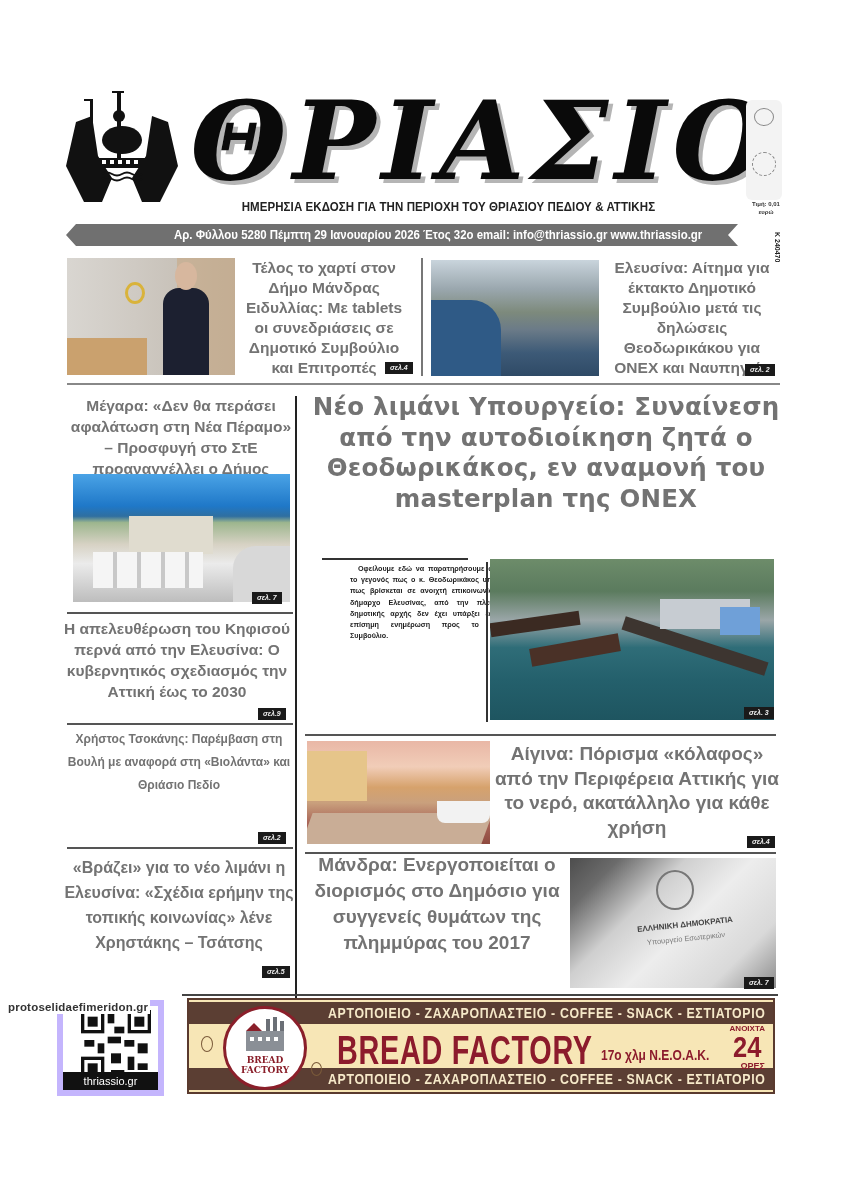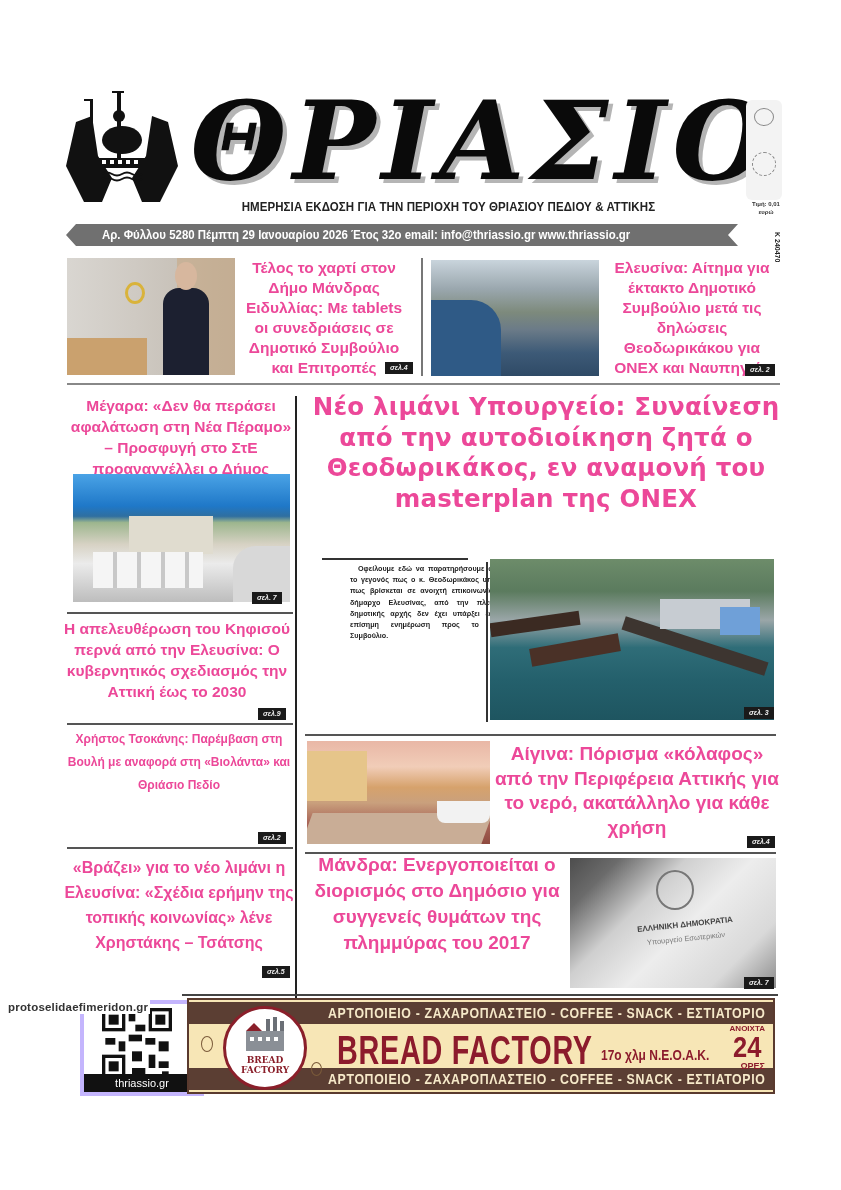--- a/index.html
+++ b/index.html
@@ -9,48 +9,48 @@
   
   .logo { left: 62px; top: 86px; width: 120px; height: 120px; }
   .title { left: 196px; top: 86px; width: 545px; height: 110px; font-family: "DejaVu Serif", serif; font-weight: bold; font-style: italic; font-size: 108px; line-height: 110px; letter-spacing: 6px; color: #0a0a0a; text-shadow: 4px 4px 0 #b5b5b5; text-align: center; transform: scaleX(1.02); }
   .subtitle { left: 200px; top: 200px; width: 540px; font-size: 12.5px; font-weight: bold; text-align: center; letter-spacing: 0.1px; color: #222; transform: scaleX(0.92); transform-origin: left; }
   .stamp { left: 746px; top: 100px; width: 36px; height: 100px; border-radius: 6px; background: #f3f3f3; }
   .stamp .circ1 { position:absolute; left:8px; top:8px; width:18px; height:16px; border-radius:50%; border:1px solid #888; }
   .stamp .circ2 { position:absolute; left:6px; top:52px; width:22px; height:22px; border-radius:50%; border:1px dashed #888; }
   .price { left: 744px; top: 200px; width: 44px; text-align: center; font-size: 6px; line-height: 8px; color: #333; font-weight: bold; }
   .kcode { left: 774px; top: 232px; font-size: 7px; font-weight: bold; color: #222; writing-mode: vertical-rl; }
 
-  .issue-bar { left: 66px; top: 224px; width: 672px; height: 22px; background: #707070; color: #fff; font-size: 13px; font-weight: bold; line-height: 22px; text-align: left; clip-path: polygon(0 50%, 10px 0, 100% 0, calc(100% - 10px) 50%, 100% 100%, 10px 100%); }
+  .issue-bar { left: 66px; top: 224px; width: 672px; height: 22px; background: #707070; color: #fff; font-size: 13px; font-weight: bold; line-height: 22px; text-align: right; clip-path: polygon(0 50%, 10px 0, 100% 0, calc(100% - 10px) 50%, 100% 100%, 10px 100%); }
   .issue-bar span { display: inline-block; transform: scaleX(0.88); white-space: nowrap; }
 
   
   .hr { background: #555; height: 2px; }
   .vr { background: #222; width: 1.5px; }
-  .hl { font-weight: bold; text-align: center; color: #ec4899; }
+  .hl { font-weight: bold; text-align: center; color: #737373; }
   .pg { background: #1a1a1a; color: #eee; font-size: 7px; font-weight: bold; font-style: italic; padding: 1px 5px; line-height: 10px; }
   .photo { overflow: hidden; }
 
   
   .ph-office { background: linear-gradient(90deg,#d9d6d1 0%,#cfcac3 40%,#bfb7ac 100%); }
   .ph-aerial { background: linear-gradient(180deg,#c9d4dc 0%,#9aa7ae 25%,#7d8a7c 45%,#6b7b88 60%,#3d5a77 80%,#2f4a66 100%); }
   .ph-desal { background: linear-gradient(180deg,#4aa3e6 0%,#1f78c8 25%,#2f6fa0 33%,#9db68e 38%,#d7d2c4 55%,#ebebeb 70%,#bdbdbd 100%); }
   .ph-ship { background: linear-gradient(180deg,#6d8c6a 0%,#5b7b5e 20%,#9aa6a8 38%,#2f6d78 55%,#24606c 75%,#1e5560 100%); }
   .ph-aegina { background: linear-gradient(180deg,#e9b7a6 0%,#f1cdb8 25%,#d6a26c 45%,#c9a07d 60%,#a86457 80%,#8e4a3f 100%); }
   .ph-gov { background: linear-gradient(135deg,#4d4d4d 0%,#6b6b6b 15%,#cfcfcf 35%,#ededed 55%,#d9d9d9 80%,#8c8c8c 100%); }
 
   
   .ad { left: 187px; top: 998px; width: 588px; height: 96px; background: #f7e6b6; border: 2px solid #5a3a2e; box-sizing: border-box; }
   .ad .band { position:absolute; left: 0; width: 100%; height: 22px; background: #5b3e33; color: #f6e9c9; font-weight: bold; font-size: 15px; line-height: 22px; text-align: right; padding-right: 8px; box-sizing: border-box; letter-spacing: 0.8px; }
   .ad .band span { display:inline-block; transform: scaleX(0.82); transform-origin: right; white-space: nowrap; }
   .ad .badge { position:absolute; left: 34px; top: 6px; width: 84px; height: 84px; border-radius: 50%; background: #fff; border: 3px solid #8a1f2a; box-sizing: border-box; text-align: center; }
   .ad .brand { position:absolute; left: 148px; top: 30px; font-size: 40px; font-weight: bold; color: #8c1b2c; line-height: 40px; transform: scaleX(0.72); transform-origin: left; white-space: nowrap; letter-spacing: 1px; }
   .ad .loc { position:absolute; left: 412px; top: 46px; font-size: 15px; font-weight: bold; color: #8c1b2c; transform: scaleX(0.8); transform-origin: left; white-space: nowrap; }
   .ad .open { position:absolute; right: 8px; top: 24px; width: 48px; text-align: right; color: #8c1b2c; font-weight: bold; }
 
-  .qr { left: 80px; top: 1000px; width: 124px; height: 96px; border: 4px solid #c4b5fd; box-sizing: border-box; background: #fff; }
+  .qr { left: 57px; top: 1000px; width: 107px; height: 96px; border: 6px solid #c4b5fd; box-sizing: border-box; background: #fff; }
   .qr-label { position:absolute; left: 0; bottom: 0; width: 100%; height: 18px; background: #111; color: #fff; font-size: 11px; line-height: 18px; text-align: center; }
   .wm { left: 6px; top: 1000px; font-size: 11.5px; font-weight: bold; color: #333; background: #fff; padding: 1px 2px; letter-spacing: 0.2px; }
 </style>
 </head>
 <body>
 
 <div class="abs logo">
   <svg width="120" height="120" viewBox="0 0 120 120">
     <path d="M14 36 L30 30 L36 70 L50 92 L40 116 L22 116 L4 80 Z" fill="#111"></path>
     <path d="M106 36 L90 30 L84 70 L70 92 L80 116 L98 116 L116 80 Z" fill="#111"></path>

